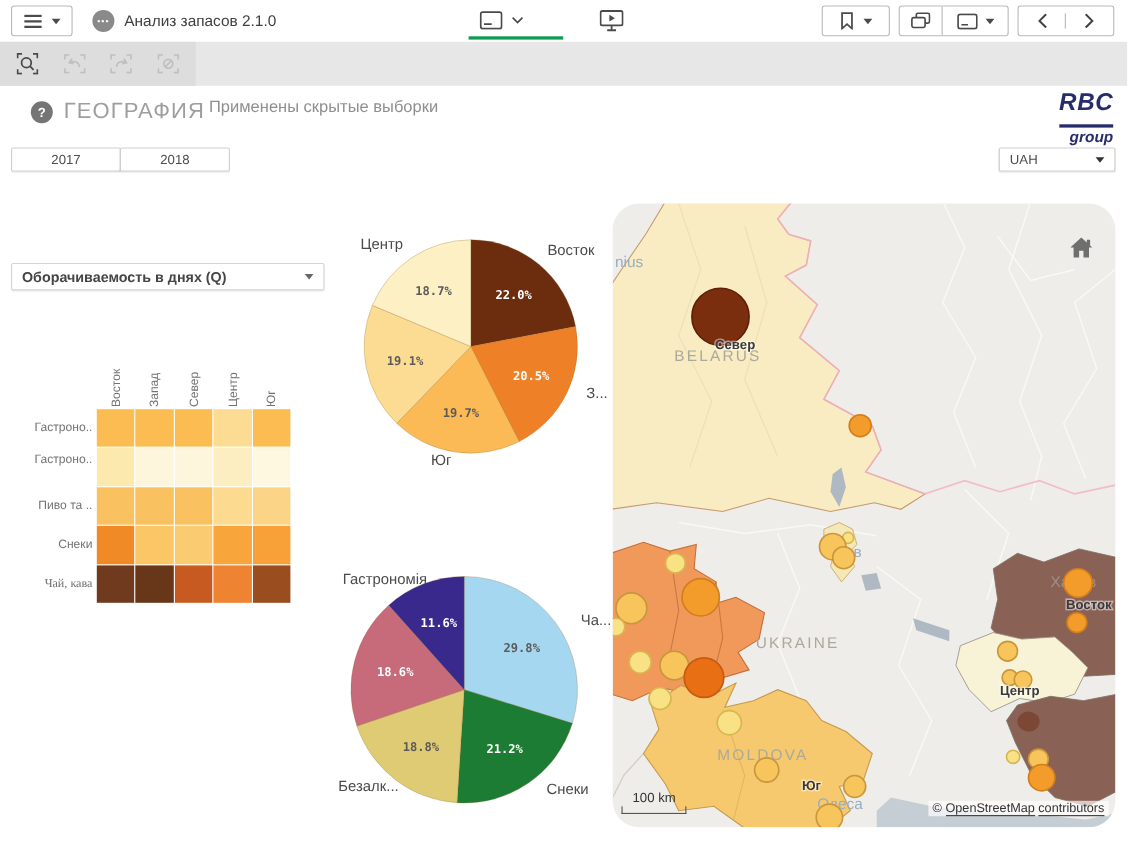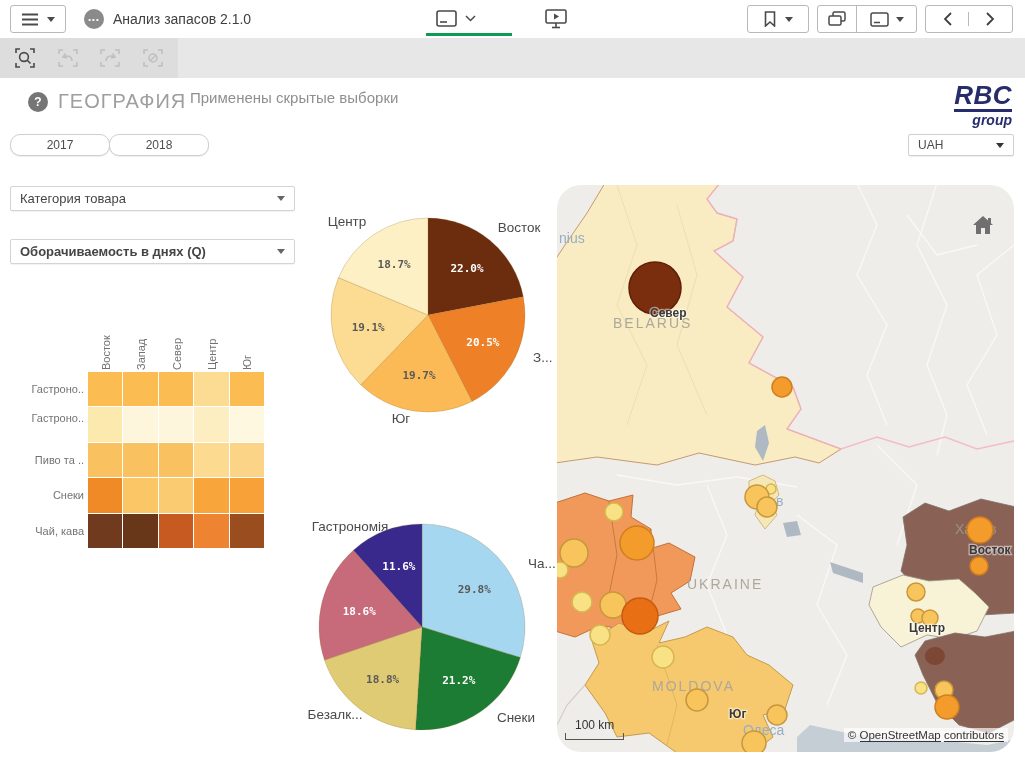--- a/index.html
+++ b/index.html
@@ -32,25 +32,25 @@
   .sel-tools{left:0;top:0;width:178px;height:40px;background:#DDDDDD;display:flex;align-items:center;justify-content:space-around;padding:0 4px;box-sizing:border-box;}
   .tool{width:34px;height:34px;display:flex;align-items:center;justify-content:center;}
   .sel-status{left:190px;top:0;height:40px;line-height:40px;font-size:15px;color:#8F8F8F;margin-top:40px;}
   .sel-right{right:0;top:0;width:130px;height:40px;background:#F2F2F2;border-left:1px solid #DCDCDC;display:flex;align-items:center;justify-content:center;gap:10px;box-sizing:border-box;}
   .sel-right .lbl{font-size:14px;color:#404040;}
 
   
   .help-btn{left:28px;top:92px;width:20px;height:20px;border-radius:50%;background:#757575;color:#fff;font-size:12px;font-weight:bold;display:flex;align-items:center;justify-content:center;}
   .page-title{left:58px;top:90px;font-size:20px;letter-spacing:1px;color:#9E9E9E;}
   .rbc{left:946px;top:82px;width:66px;text-align:right;color:#272D6B;font-style:italic;font-weight:bold;line-height:1;}
-  .rbc .top{display:inline-block;font-size:26px;letter-spacing:.5px;border-bottom:3px solid #272D6B;padding-bottom:1px;}
+  .rbc .top{display:inline-block;font-size:22px;letter-spacing:.5px;border-bottom:3px solid #272D6B;padding-bottom:9px;}
   .rbc .bottom{display:block;font-size:14px;margin-top:1px;}
 
   
-  .fbtn{background:#fff;border:1px solid #CFCFCF;border-radius:10px;box-sizing:border-box;height:22px;
+  .fbtn{background:#fff;border:1px solid #CFCFCF;border-radius:2px;box-sizing:border-box;height:22px;
         font-size:12px;color:#4D4D4D;display:flex;align-items:center;justify-content:center;
         box-shadow:0 1px 1px rgba(0,0,0,.07);margin-right:-1px;text-align:right;}
   #years{left:10px;top:134px;display:flex;}
   #years .fbtn{width:100px;}
   #months{left:222px;top:134px;display:flex;}
   #months .fbtn{width:52px;}
   .currency{left:908px;top:134px;width:106px;height:22px;background:#fff;border:1px solid #CFCFCF;border-radius:2px;box-sizing:border-box;display:flex;align-items:center;justify-content:space-between;padding:0 9px;font-size:12px;color:#4D4D4D;box-shadow:0 1px 1px rgba(0,0,0,.07);}
   .dd{left:10px;width:285px;height:25px;background:#fff;border:1px solid #D4D4D4;border-radius:2px;box-sizing:border-box;display:flex;align-items:center;justify-content:space-between;padding:0 9px;font-size:13px;color:#454545;box-shadow:0 1px 1px rgba(0,0,0,.05);}
   #dd1{top:186px;} #dd2{top:239px;font-weight:bold;}
 
@@ -217,43 +217,39 @@
 
   <div id="years" class="abs">
       <div class="fbtn">2017</div>
       <div class="fbtn">2018</div>
     </div>
   <div class="abs currency">
     <span>UAH</span>
     <span class="caret" style="border-top-color:#333;"></span>
   </div>
 
-  <div id="dd1" class="abs dd">
-    <span>Категория товара</span>
-    <span class="caret" style="border-top-color:#666;"></span>
-  </div>
   <div id="dd2" class="abs dd">
     <span>Оборачиваемость в днях (Q)</span>
     <span class="caret" style="border-top-color:#666;"></span>
   </div>
 
   <div id="heatmap" class="abs">
     <div id="hm-cols">
         <span class="hm-collabel" style="left: 87.7px;">Восток</span>
         <span class="hm-collabel" style="left: 123.1px;">Запад</span>
         <span class="hm-collabel" style="left: 158.5px;">Север</span>
         <span class="hm-collabel" style="left: 193.9px;">Центр</span>
         <span class="hm-collabel" style="left: 229.3px;">Юг</span>
       </div>
     <div id="hm-rows">
         <span class="hm-rowlabel" style="top: 61px;">Гастроно..</span>
         <span class="hm-rowlabel" style="top: 90px;">Гастроно..</span>
         <span class="hm-rowlabel" style="top: 131.8px;">Пиво та ..</span>
         <span class="hm-rowlabel" style="top: 167.2px;">Снеки</span>
-        <span class="hm-rowlabel" style="top: 202.6px;">Чай, кава</span>
+        <span class="hm-rowlabel" style="top: 202.6px; font-family: Liberation Serif, serif;">Чай, кава</span>
       </div>
     <div id="hm-grid">
         <div class="hm-cell" style="background: rgb(251, 189, 82);"></div>
         <div class="hm-cell" style="background: rgb(251, 189, 82);"></div>
         <div class="hm-cell" style="background: rgb(251, 189, 82);"></div>
         <div class="hm-cell" style="background: rgb(252, 220, 146);"></div>
         <div class="hm-cell" style="background: rgb(251, 189, 82);"></div>
         <div class="hm-cell" style="background: rgb(252, 233, 174);"></div>
         <div class="hm-cell" style="background: rgb(254, 246, 220);"></div>
         <div class="hm-cell" style="background: rgb(254, 246, 220);"></div>

